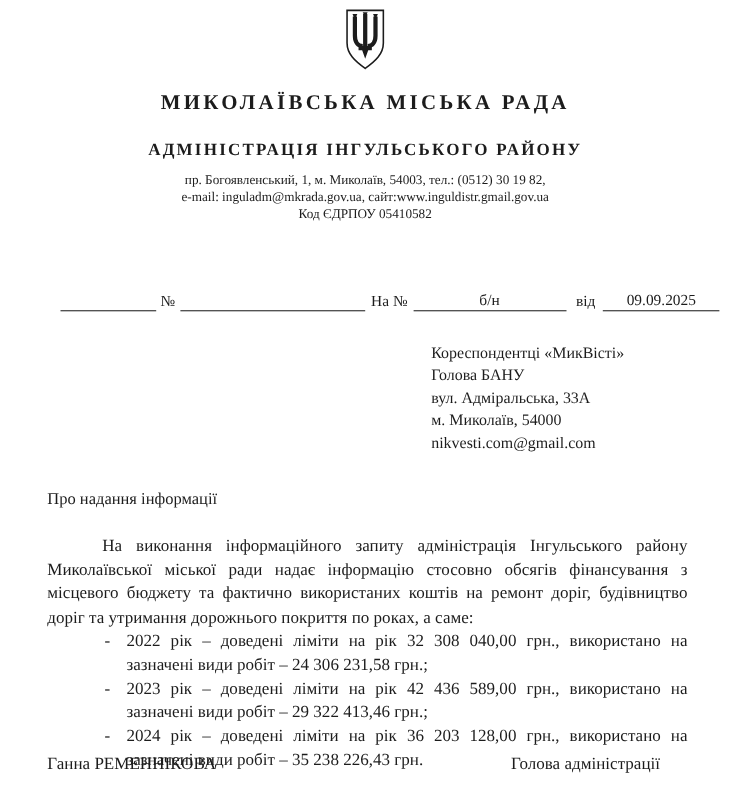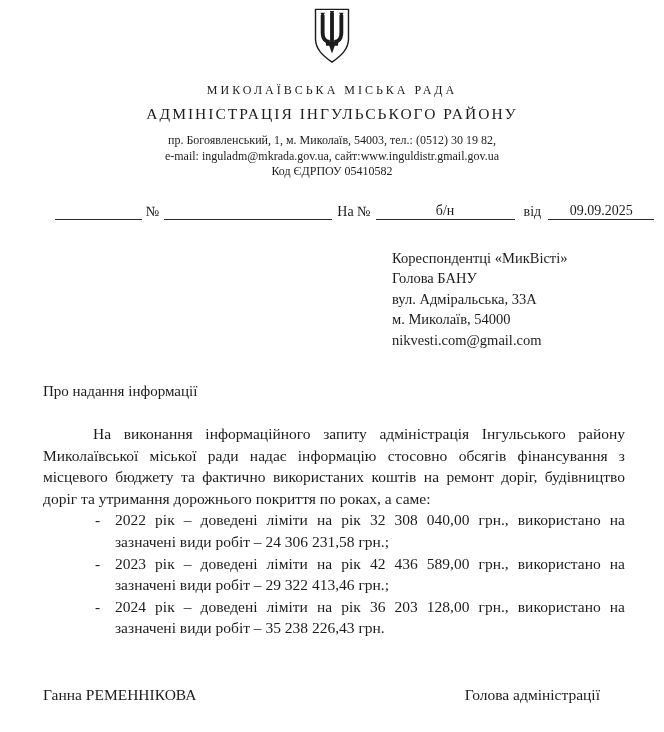--- a/index.html
+++ b/index.html
@@ -21,29 +21,29 @@
     text-align: center;
     padding-top: 7px;
   }
   .emblem-wrap {
     height: 62px;
     display: flex;
     justify-content: center;
   }
   .org-line1 {
     margin-top: 14px;
-    font-size: 12px;
+    font-size: 19px;
     letter-spacing: 3px;
-    font-weight: normal;
+    font-weight: bold;
   }
   .org-line2 {
-    margin-top: 7px;
+    margin-top: 23px;
     font-size: 15.5px;
     letter-spacing: 2px;
-    font-weight: normal;
+    font-weight: bold;
   }
   .addr {
     margin-top: 10px;
     font-size: 12px;
     line-height: 15.5px;
   }
   
   .ref-line {
     display: flex;
     align-items: flex-end;
@@ -54,21 +54,21 @@
   }
   .ref-blank {
     display: inline-block;
     border-bottom: 1.2px solid #2a2a2a;
     text-align: center;
     height: 17px;
   }
   .ref-blank.w1 { width: 87px; }
   .ref-blank.w2 { width: 168px; }
   .ref-blank.w3 { width: 139px; }
-  .ref-blank.w4 { width: 106px; }
+  .ref-blank.w4 { width: 106px; margin-top: 40px; }
   .ref-label { padding: 0 5px; }
   .ref-label.first { padding-left: 4px; }
   .ref-label.vid { padding: 0 7px 0 9px; }
   
   .recipient {
     margin: 28px 12px 0 392px;
     font-size: 14.5px;
     line-height: 20.5px;
   }
   

